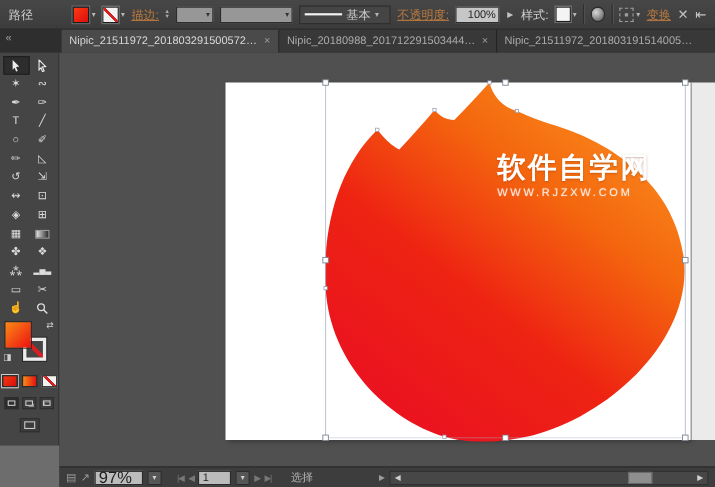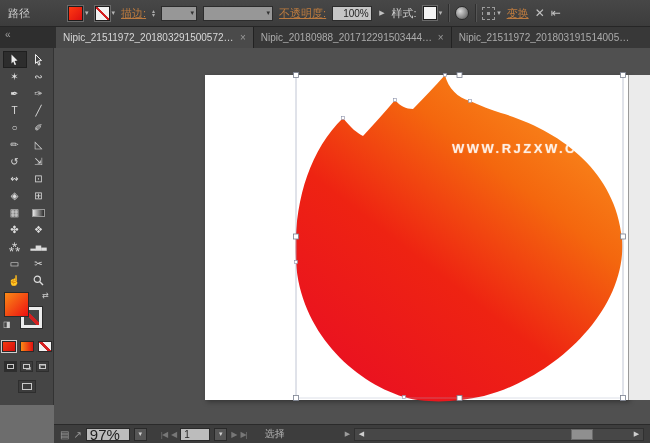--- a/index.html
+++ b/index.html
@@ -86,21 +86,21 @@
 
   
   .canvas { position:absolute; left:54px; top:48px; width:596px; height:376px; background:#505050; overflow:hidden; }
   .artboard { position:absolute; left:151px; top:27px; width:423px; height:325px; background:#ffffff;
     box-shadow:2px 2px 5px rgba(0,0,0,.35); }
   .right-strip { position:absolute; left:574px; top:27px; width:22px; height:325px; background:#ebebeb; border-left:1px solid #9a9a9a; }
   .shape-svg { position:absolute; left:0; top:0; }
   .watermark { position:absolute; left:398px; top:90px; width:176px; text-align:left; pointer-events:none; }
   .wm-title { font-size:26px; font-weight:bold; color:#ffffff; letter-spacing:2px;
     text-shadow:0 1px 2px rgba(120,40,0,.35); line-height:1.1; }
-  .wm-url { margin-top:3px; font-size:13px; font-weight:bold; letter-spacing:2.5px;
+  .wm-url { margin-top:3px; font-size:10px; font-weight:normal; letter-spacing:2.5px;
     color:rgba(255,255,255,.62); text-shadow:0 0 1px rgba(255,255,255,.8); }
 
   
   .status-bar { position:absolute; left:54px; top:424px; width:596px; height:19px; background:#3d3d3d;
     border-top:1px solid #2a2a2a; display:flex; align-items:center; gap:4px; padding:0 6px; font-size:10px; color:#b9b9b9; }
   .sb-icon { color:#9c9c9c; font-size:10px; }
   .zoom-box { width:44px; height:13px; background:#bcbcbc; color:#1e1e1e; border:1px solid #2a2a2a;
     display:flex; align-items:center; padding:0 3px; font-size:15px; }
   .dd-btn { width:13px; height:13px; background:#565656; border:1px solid #2a2a2a; color:#cfcfcf;
     font-size:7px; display:flex; align-items:center; justify-content:center; }
@@ -133,20 +133,25 @@
     </div>
     <span class="cb-link">描边:</span>
     <span class="stepper">
       <span>▴</span>
       <span>▾</span>
     </span>
     <div class="gray-select sel-narrow">
       <span class="dd-arrow">▾</span>
     </div>
     <div class="gray-select sel-wide">
+      <span class="dd-arrow">▾</span>
+    </div>
+    <div class="brush-box">
+      <span class="brush-line"></span>
+      <span>基本</span>
       <span class="dd-arrow">▾</span>
     </div>
     <span class="cb-link">不透明度:</span>
     <div class="opacity-box">
         <span>100%</span>
       </div>
     <span class="spin-btn">▶</span>
     <span class="cb-label">样式:</span>
     <div class="swatch-group">
       <span class="style-swatch"></span>
@@ -352,20 +357,21 @@
         <rect x="287.5" y="68.5" width="3" height="3"></rect>
         <rect x="339.5" y="50.5" width="3" height="3"></rect>
         <rect x="389.5" y="25.5" width="3" height="3"></rect>
         <rect x="414.5" y="51.5" width="3" height="3"></rect>
         <rect x="240.5" y="212.5" width="3" height="3"></rect>
         <rect x="348.5" y="347.5" width="3" height="3"></rect>
       </g>
     </svg>
 
     <div class="watermark">
+      <div class="wm-title">软件自学网</div>
       <div class="wm-url">WWW.RJZXW.COM</div>
     </div>
   </div>
 
   <div class="status-bar">
     <span class="sb-icon">▤</span>
     <span class="sb-icon">↗</span>
     <div class="zoom-box">
         <span>97%</span>
       </div>

